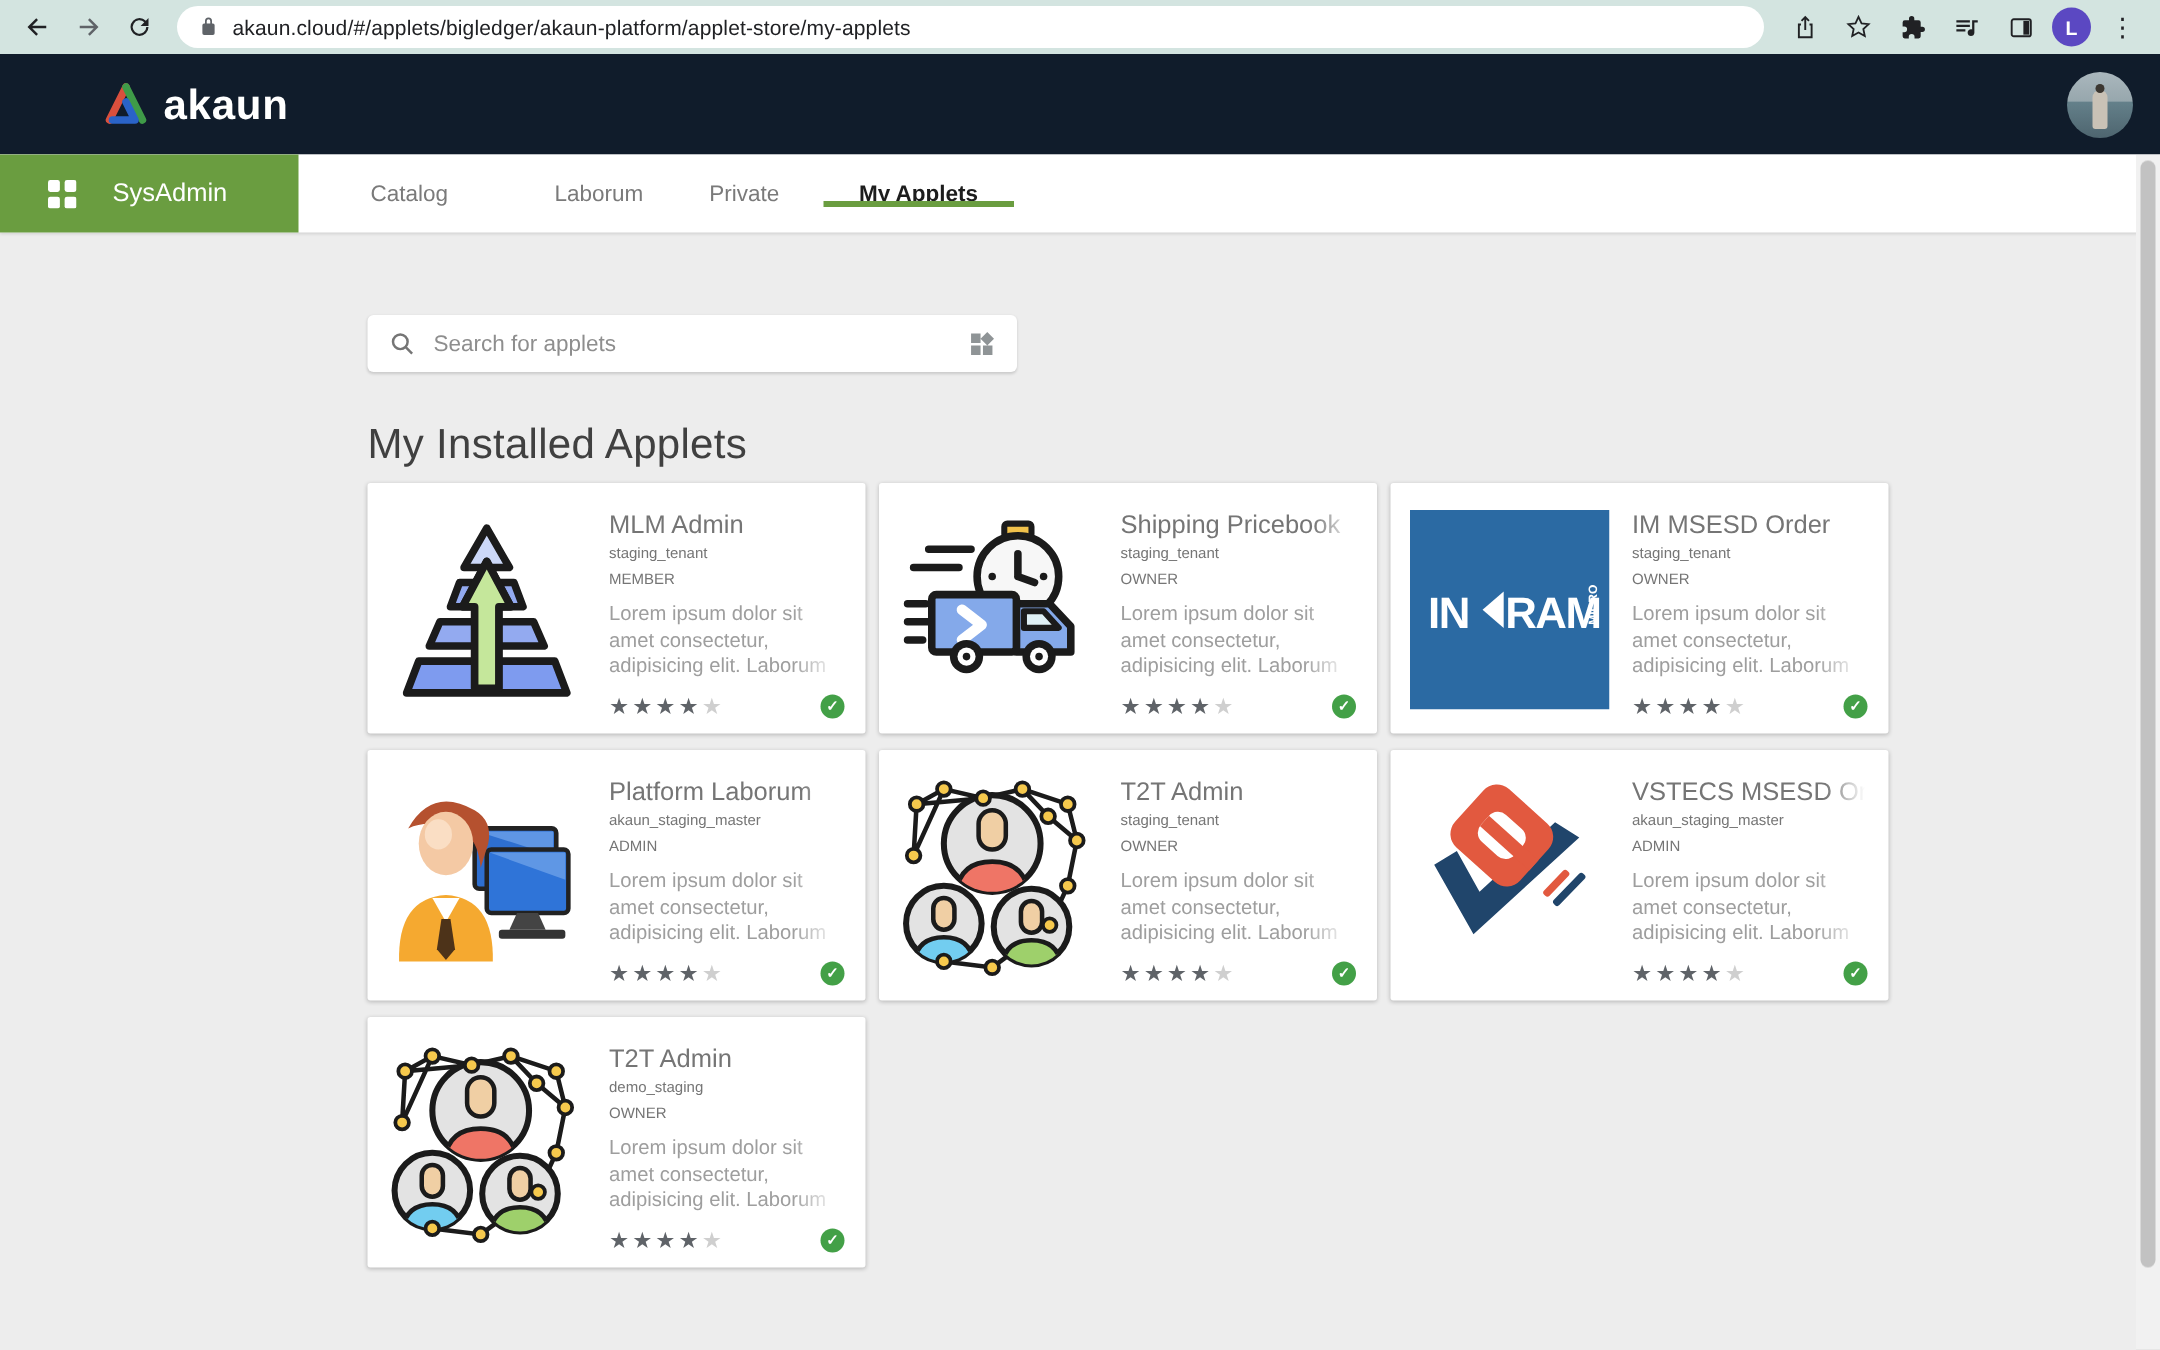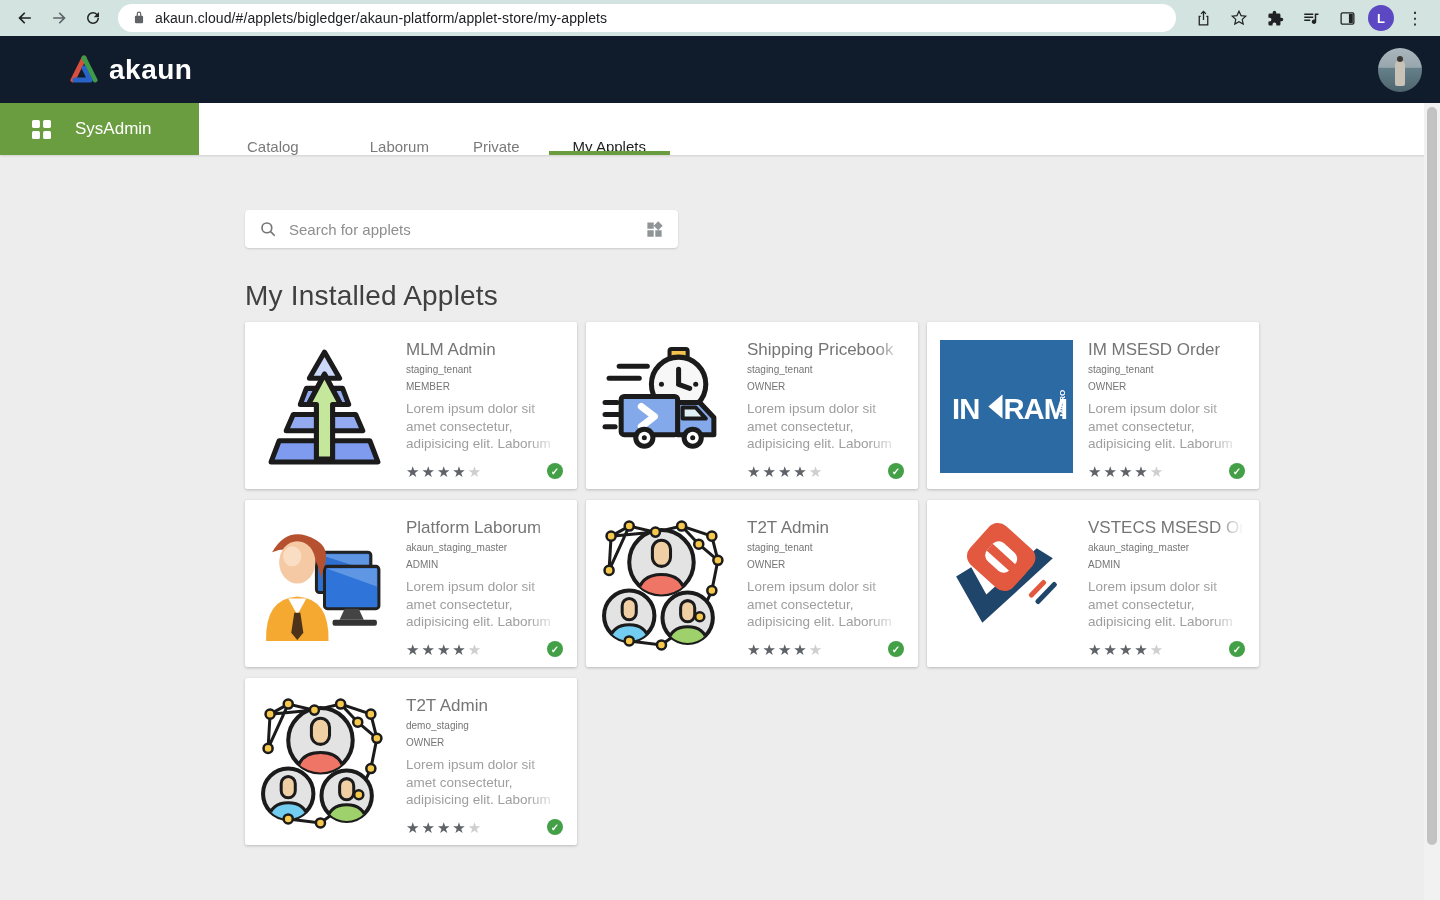--- a/index.html
+++ b/index.html
@@ -21,26 +21,26 @@
   .brand-name { color:#fff; font-size:28px; font-weight:bold; letter-spacing:.5px; }
   .nav-avatar { margin-left:auto; margin-right:18px; width:44px; height:44px; border-radius:50%; overflow:hidden;
     background:linear-gradient(180deg,#aab7bd 0%,#97a7ad 44%,#64808a 46%,#4e656f 100%); position:relative; cursor:pointer; }
   .nav-avatar .silhouette { position:absolute; left:17px; top:12px; width:10px; height:26px; border-radius:5px 5px 2px 2px; background:#c9c2b6; }
   .nav-avatar .silhouette:after { content:""; position:absolute; left:2px; top:-4px; width:6px; height:6px; border-radius:50%; background:#3c3731; }
 
   
   .subheader { height:52px; display:flex; background:#fff; box-shadow:0 1px 2px rgba(0,0,0,.12); position:relative; z-index:2; }
   .module-head { width:199px; background:#6a9d40; display:flex; align-items:center; gap:24px; padding-left:32px; cursor:pointer; }
   .module-label { color:#fff; font-size:17px; }
-  .tabs { display:flex; align-items:flex-end; }
+  .tabs { display:flex; align-items:center; }
   .tab { display:flex; align-items:center; font-size:15px; color:#7a7a7a; cursor:pointer; position:relative; }
   .tab.t-catalog { padding:0 48px; }
   .tab.t-public  { padding:0 22px; margin-left:0; }
   .tab.t-private { padding:0 22px; }
-  .tab.t-mine    { padding:0 30px; color:#1d1d1d; font-weight:normal; }
+  .tab.t-mine    { padding:0 30px; color:#1d1d1d; font-weight:bold; }
   .tab-divider { width:1px; background:#ddd; margin:8px 0 0 0; }
   .tab .underline { position:absolute; left:6px; right:6px; bottom:0; height:4px; background:#6a9d40; display:none; }
   .tab.t-mine .underline { display:block; }
 
   
   .main { height:745px; padding-left:245px; padding-top:55px; position:relative;border-radius:11px; }
 
   .searchbar { width:433px; height:38px; background:#fff; border-radius:4px; box-shadow:0 1px 2px rgba(0,0,0,.15);
     display:flex; align-items:center; padding:0 14px; gap:12px; }
   .searchbar input { border:none; outline:none; flex:1; font-size:15px; color:#333; background:transparent; font-family:inherit; }

